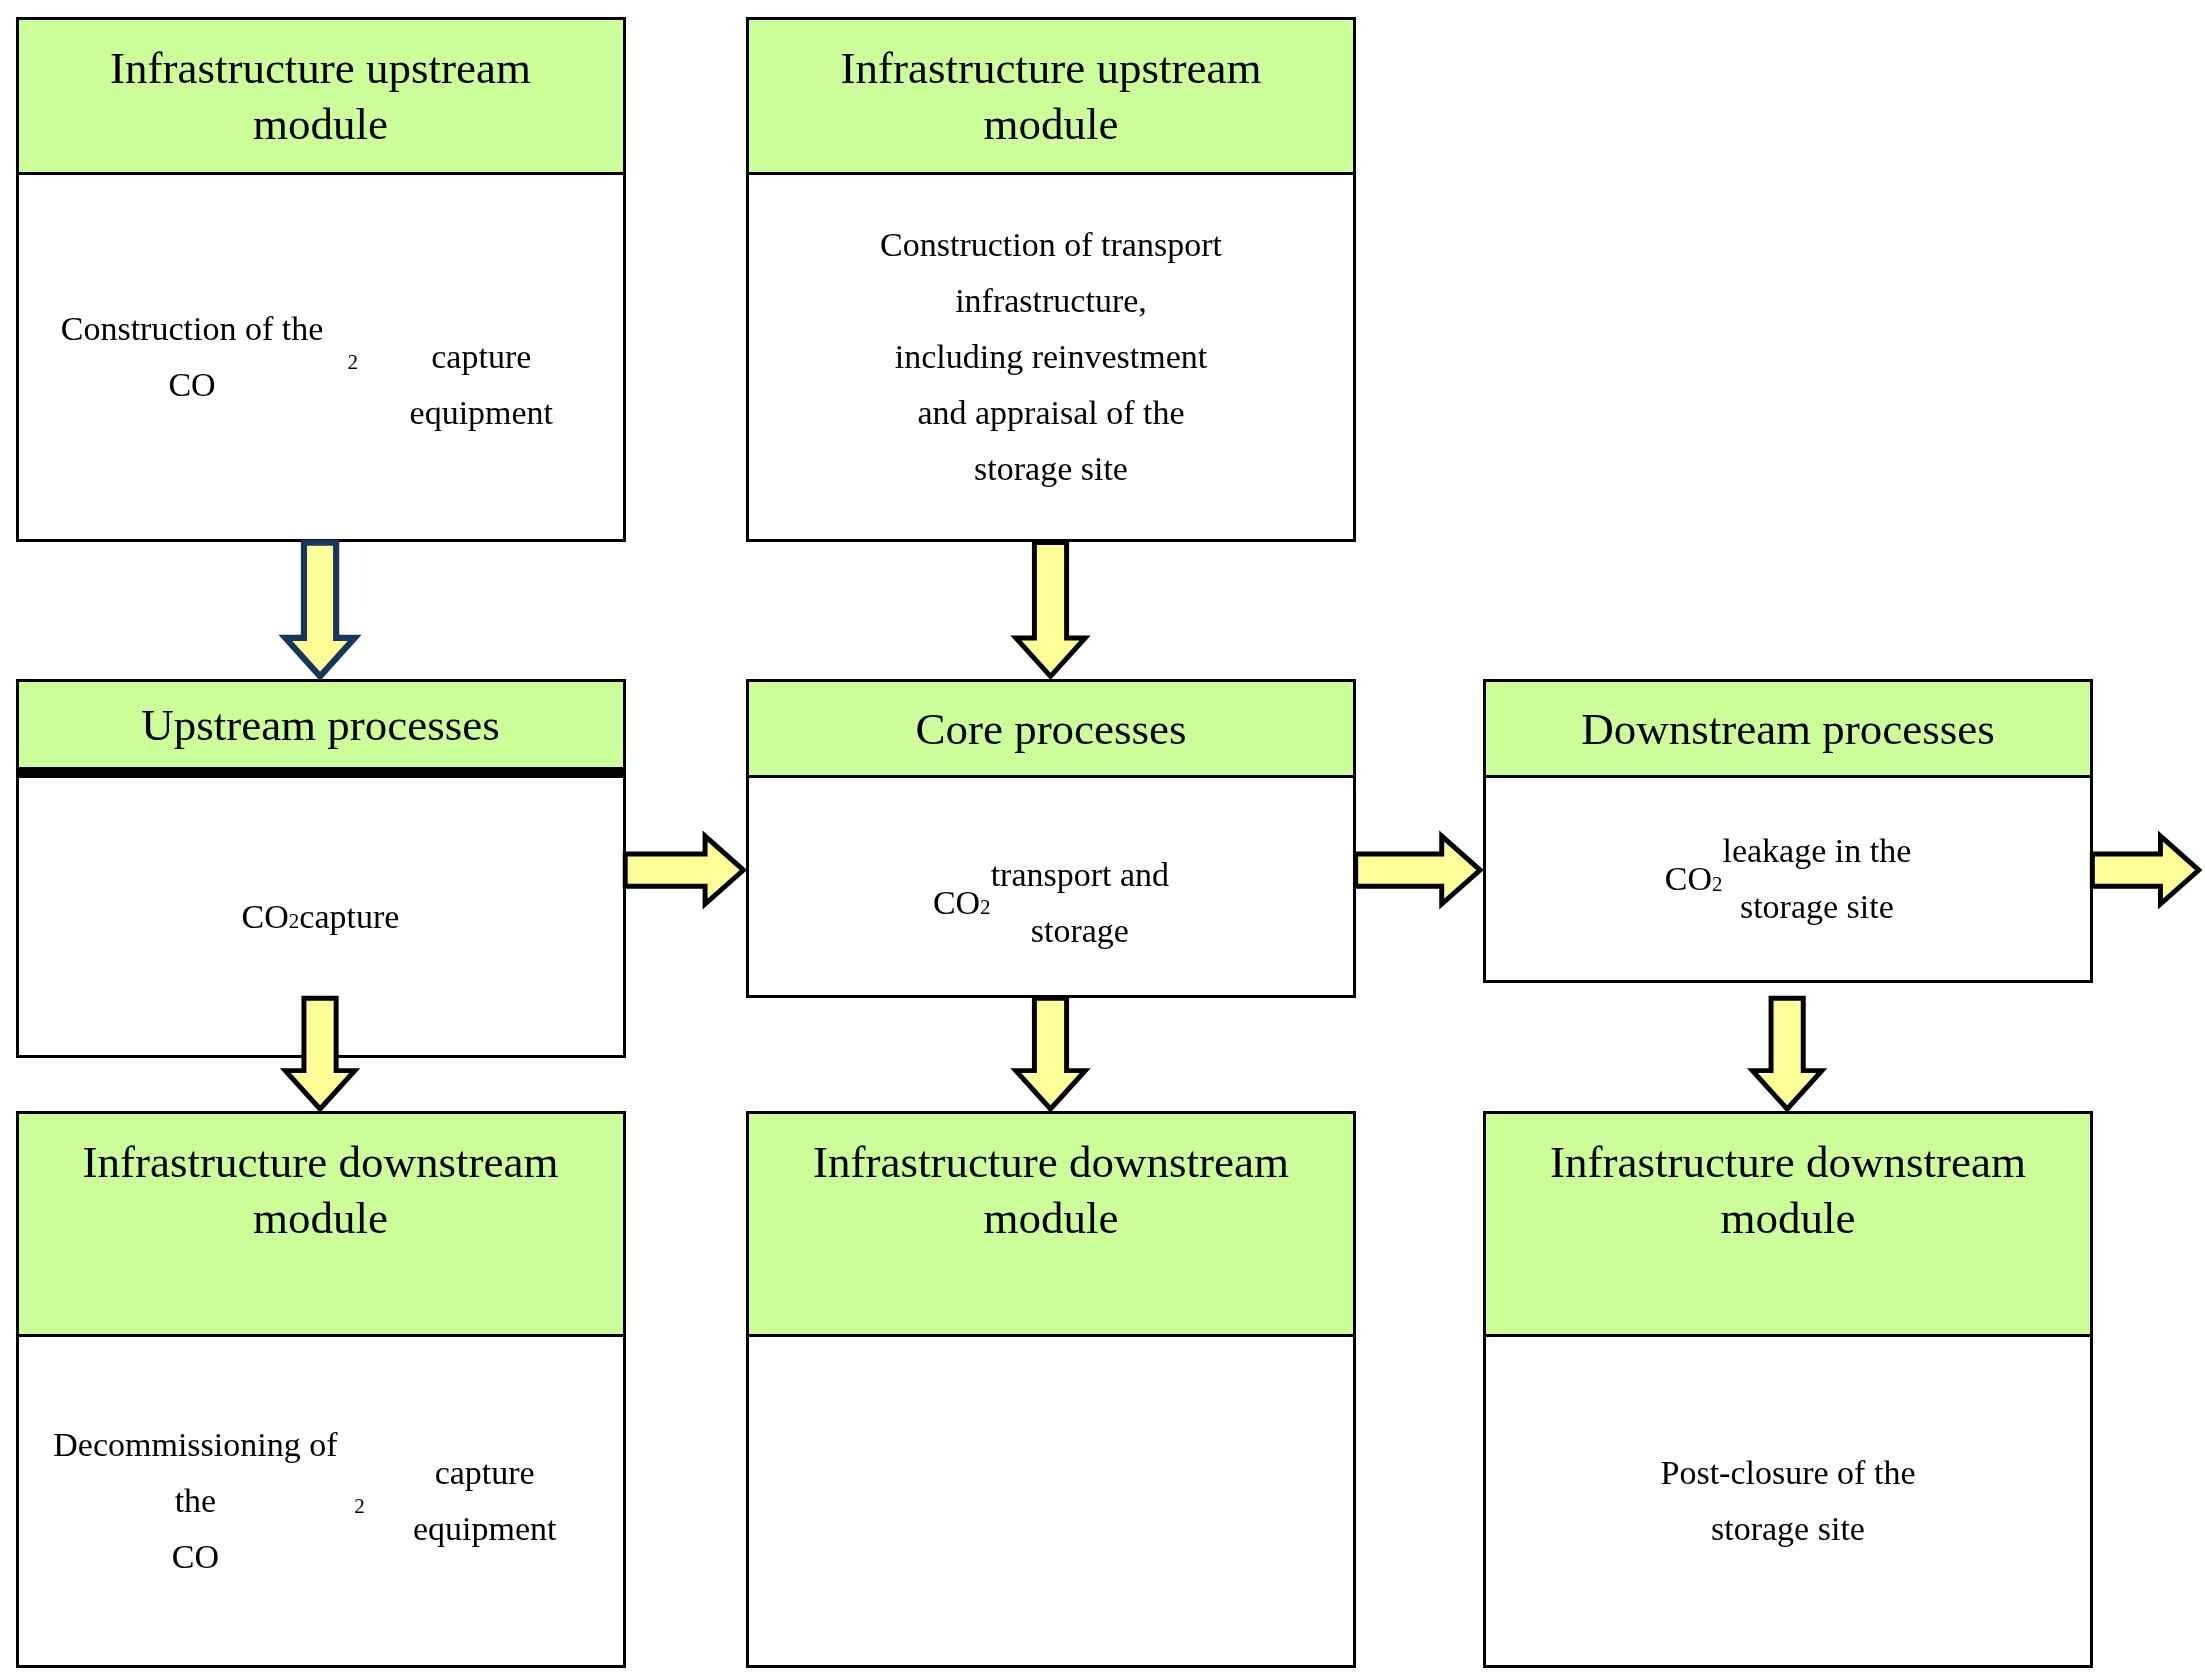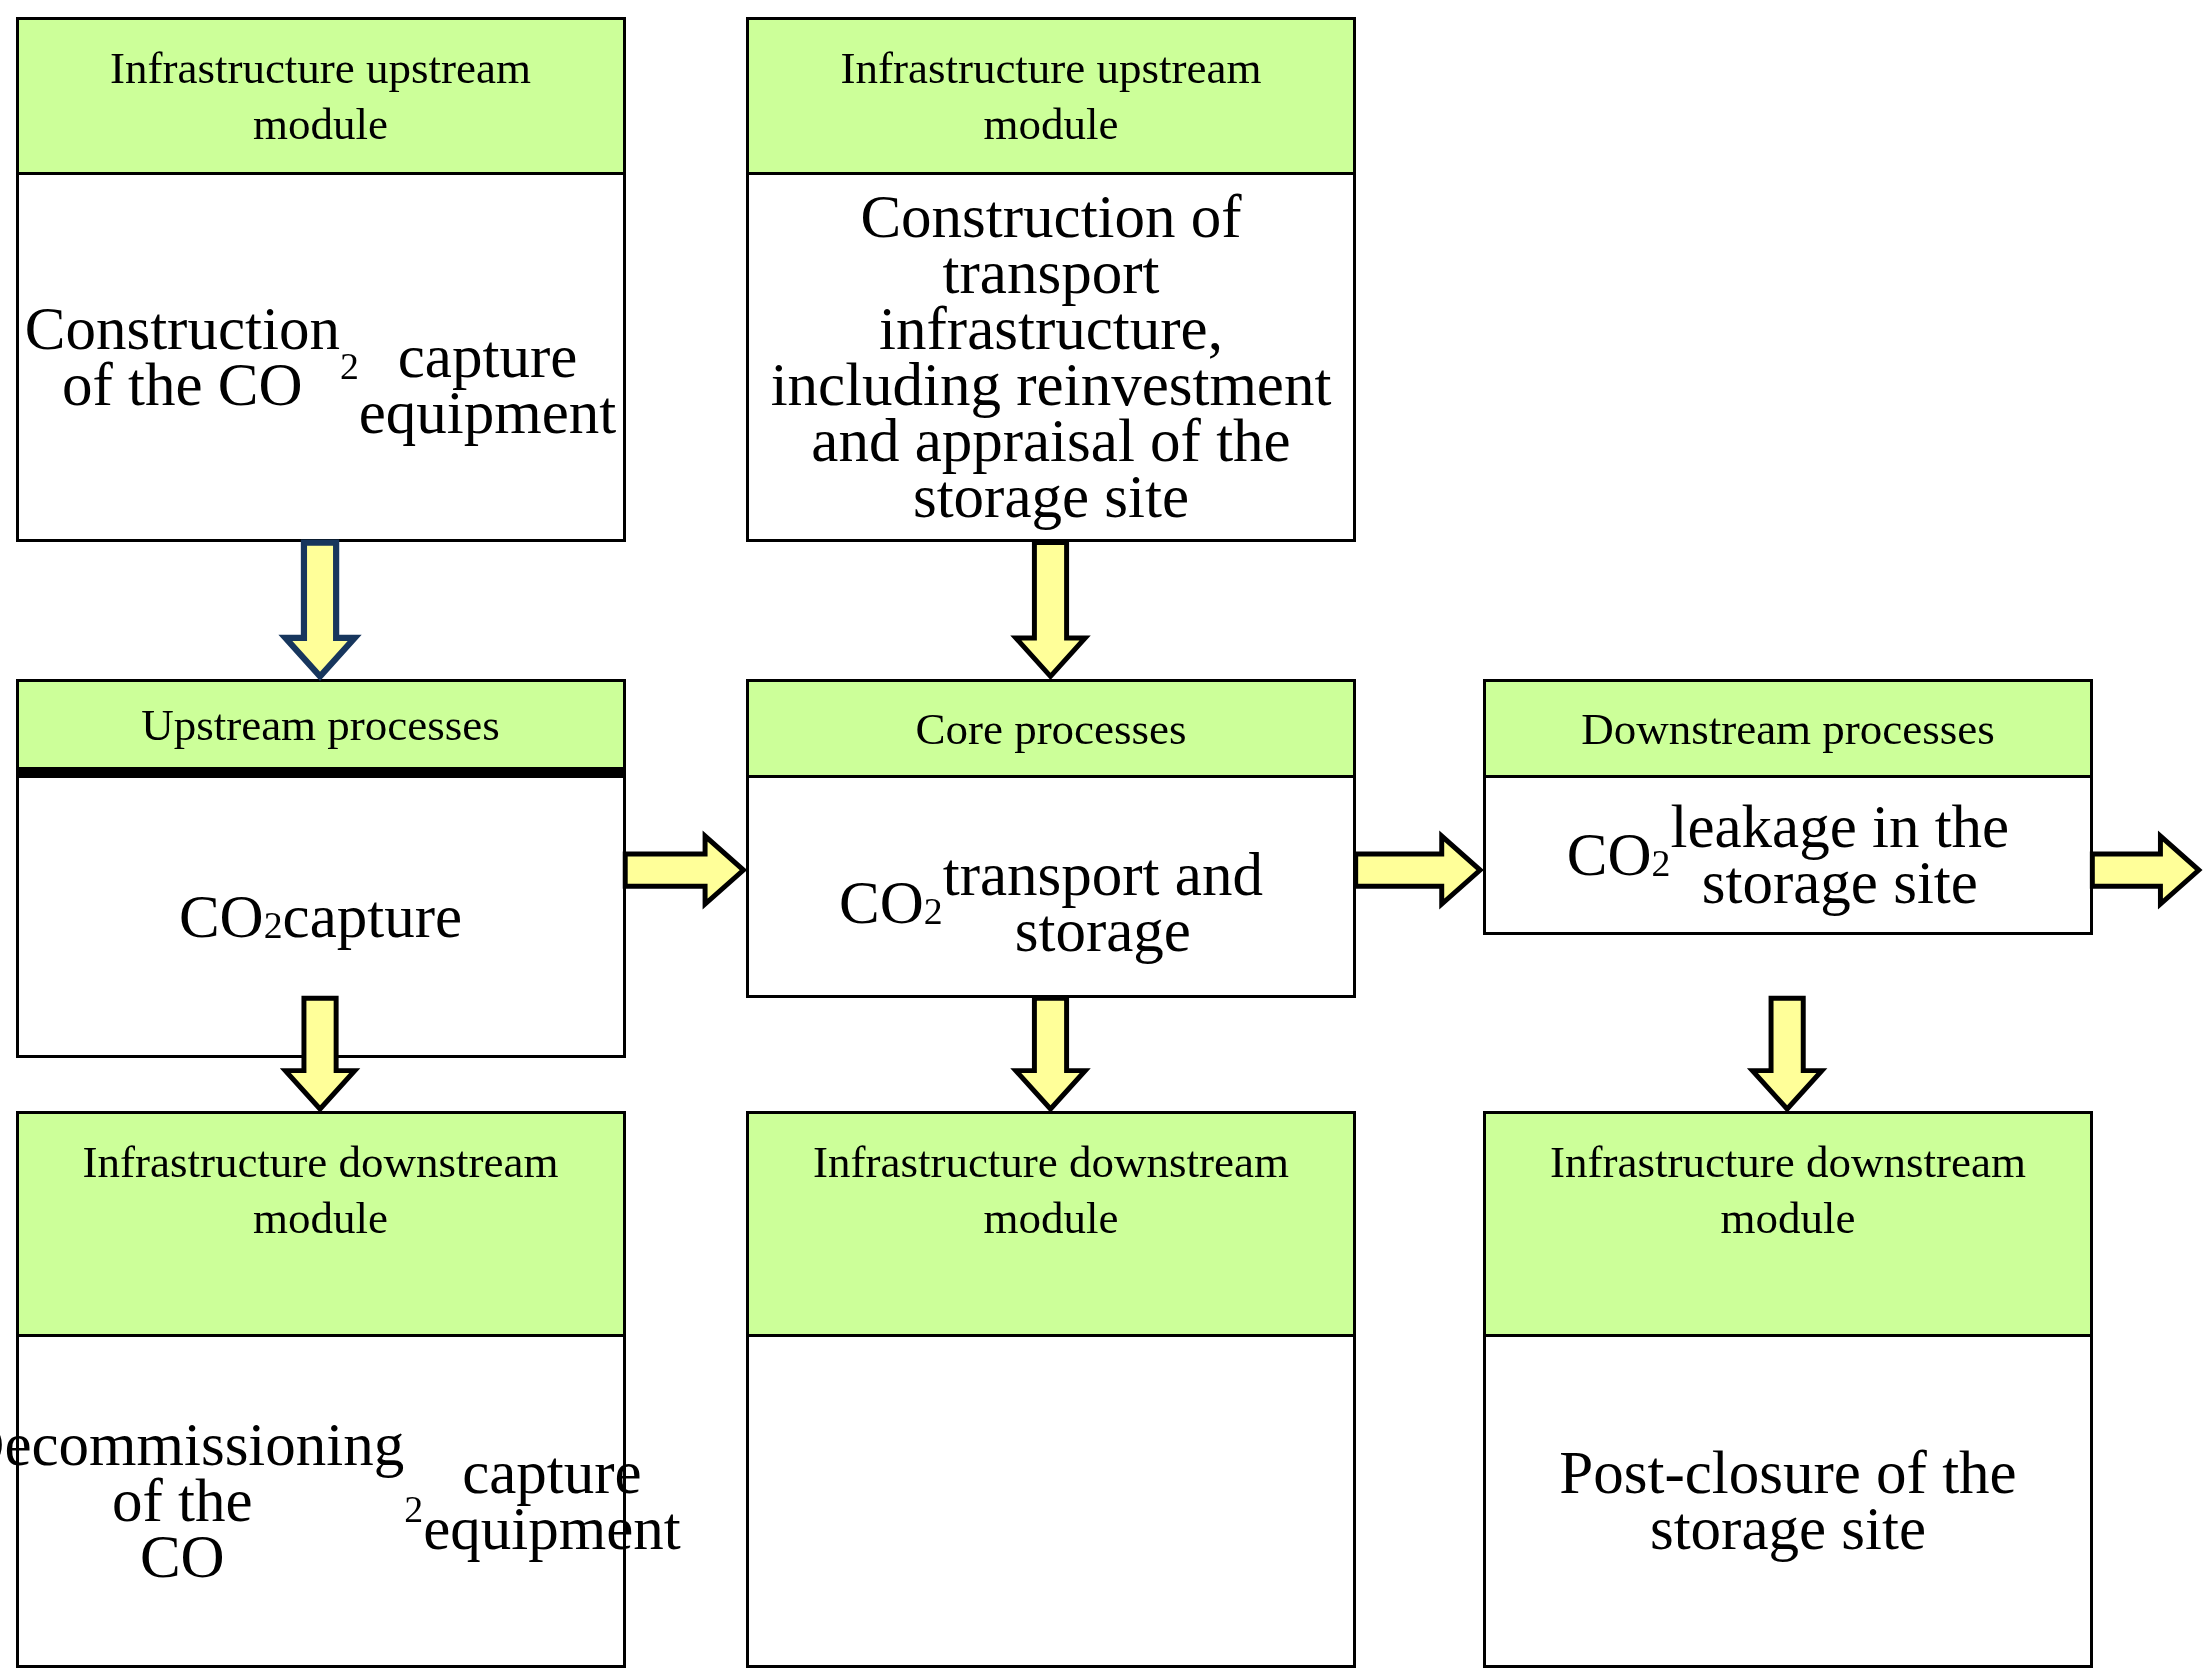--- a/index.html
+++ b/index.html
@@ -41,33 +41,33 @@
     line-height:56px;
   }
   .hdr-thick{border-bottom-width:11px;}
   .hdr-top{align-items:flex-start;padding-top:20px;}
   .box-body{
     flex:1;
     display:flex;
     align-items:center;
     justify-content:center;
     text-align:center;
-    font-size:61px;
+    font-size:34px;
     line-height:56px;
     padding:0 18px;
   }
   sub{font-size:62%;line-height:0;vertical-align:baseline;position:relative;top:0.22em;}
   
   .b-tl{left:15.5px;top:17.3px;width:610px;height:525px;}
   .b-tc{left:746px;top:17.3px;width:610px;height:525px;}
   .b-tl .box-header,.b-tc .box-header{height:155px;}
   
   .b-ml{left:15.5px;top:679px;width:610px;height:379px;}
   .b-mc{left:746px;top:679px;width:610px;height:319px;gap:32px;}
-  .b-mr{left:1483px;top:679px;width:610px;height:256px;}
+  .b-mr{left:1483px;top:679px;width:610px;height:304px;}
   .b-ml .box-header,.b-mc .box-header,.b-mr .box-header{height:96px;}
   
   .b-bl{left:15.5px;top:1111px;width:610px;height:557px;}
   .b-bc{left:746px;top:1111px;width:610px;height:557px;}
   .b-br{left:1483px;top:1111px;width:610px;height:557px;}
   .b-bl .box-header,.b-bc .box-header,.b-br .box-header{height:223px;}
 
   .arrow-layer{position:absolute;left:0;top:0;width:2205px;height:1677px;pointer-events:none;}
   .arr{fill:var(--arrow-fill);stroke:var(--arrow-outline);stroke-width:8;stroke-linejoin:miter;}
   .arr.accent{stroke:var(--arrow-outline-accent);stroke-width:10;}

